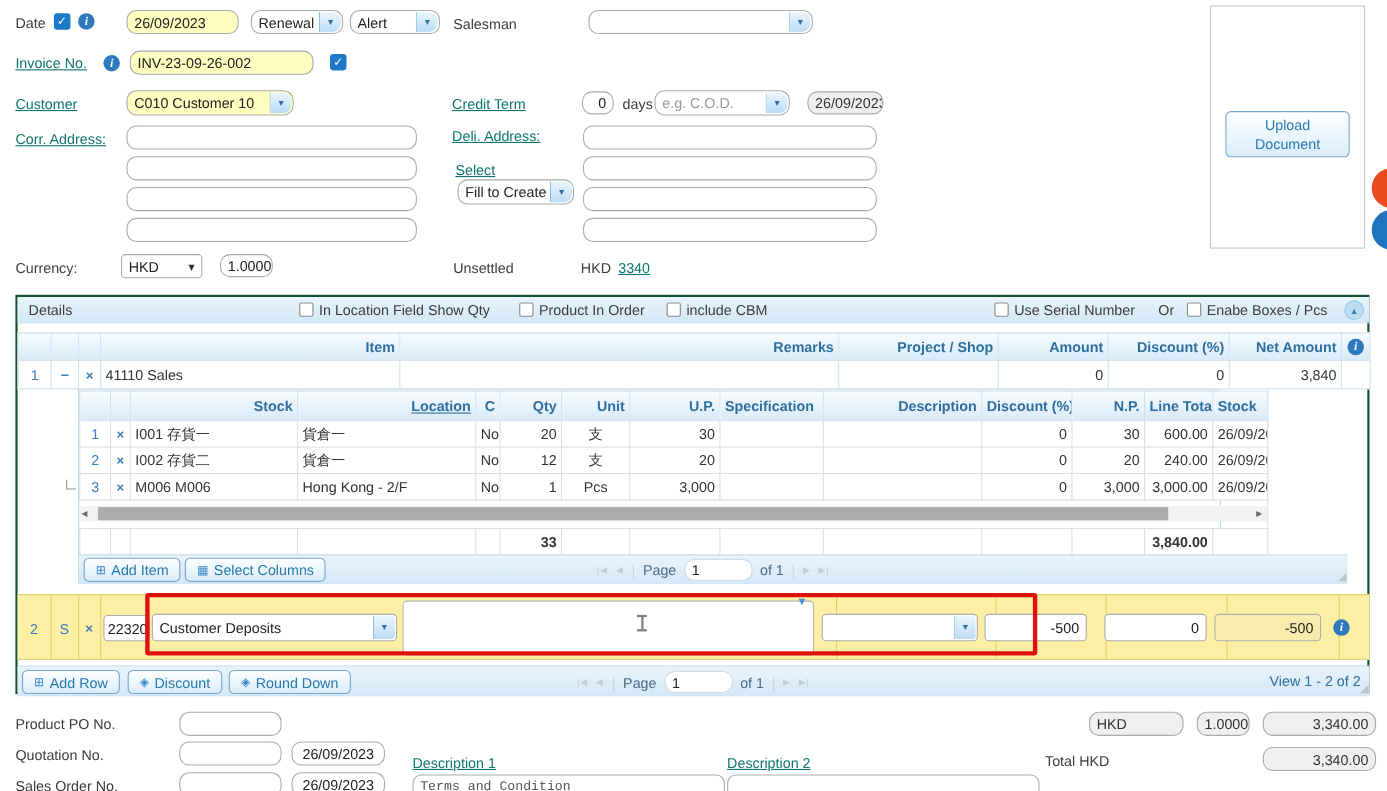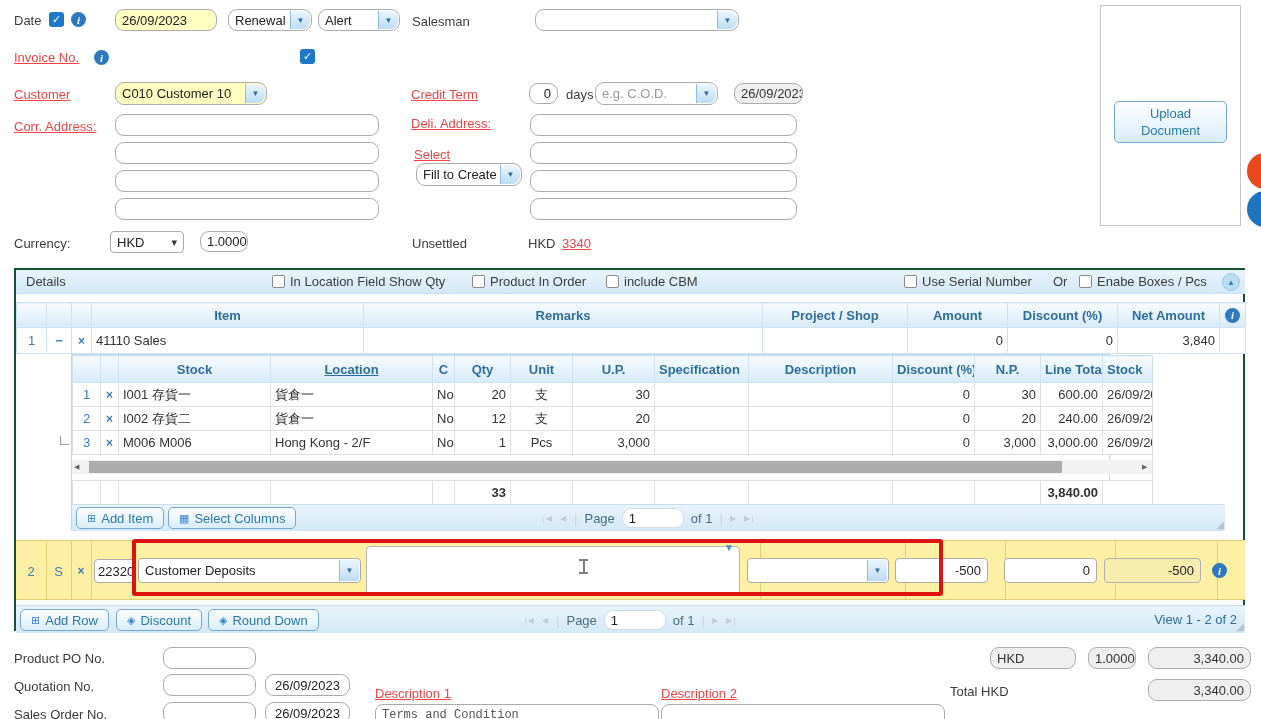--- a/index.html
+++ b/index.html
@@ -1,20 +1,20 @@
 <!DOCTYPE html>
 <html><head>
 <meta charset="utf-8">
 <style>
 html,body{margin:0;padding:0;background:#fff;}
 #app{position:relative;width:1261px;height:719px;overflow:hidden;background:#fff;
   font-family:"Liberation Sans","DejaVu Sans",sans-serif;font-size:13px;color:#333;}
 .c{position:absolute;box-sizing:border-box;}
 .lbl{font-size:13px;color:#3c3c3c;white-space:nowrap;}
-.lnk{font-size:13px;color:#ef4444;text-decoration:underline;white-space:nowrap;cursor:pointer;}
+.lnk{font-size:13px;color:#0f766e;text-decoration:underline;white-space:nowrap;cursor:pointer;}
 .fld{height:22px;border:1px solid #ababab;border-radius:9px;background:#fff;display:flex;
   align-items:center;padding:0 6px;font-size:13px;color:#222;overflow:hidden;white-space:nowrap;}
 .yl{background:#ffffc2;}
 .gy{background:#efefef;color:#333;}
 .sq{border-radius:4px;}
 .rt{justify-content:flex-end;}
 .ph{color:#999;}
 .cbtn{position:absolute;right:1px;top:1px;bottom:1px;width:19px;
   background:linear-gradient(#eaf6fe,#bcdcf4);border-left:1px solid #8fbbdc;
   border-radius:0 8px 8px 0;display:flex;align-items:center;justify-content:center;
@@ -25,21 +25,21 @@
 .cbu{width:13px;height:13px;border-radius:2px;background:#fff;border:1px solid #8a8a8a;cursor:pointer;}
 .info{width:15px;height:15px;border-radius:50%;background:#2e79be;color:#fff;
   font:italic bold 11px "Liberation Serif",serif;display:flex;align-items:center;justify-content:center;}
 .uibtn{border:1px solid #77a7cd;border-radius:5px;background:linear-gradient(#fefeff,#d9edfb);
   color:#2779aa;font-size:13px;display:flex;align-items:center;justify-content:center;
   white-space:nowrap;cursor:pointer;padding:0 10px;}
 .uibtn .ic{margin-right:5px;font-size:11px;color:#3a87c8;}
 table.g{border-collapse:collapse;table-layout:fixed;background:#fff;}
 table.g th,table.g td{border:1px solid #cfe2f1;font-size:13px;padding:0 4px;overflow:hidden;
   white-space:nowrap;box-sizing:border-box;}
-table.g th{background:linear-gradient(#f7fbfe,#d7eaf8);color:#2e6e9e;font-weight:bold;text-align:center;}
+table.g th{background:linear-gradient(#f7fbfe,#d7eaf8);color:#2e6e9e;font-weight:bold;text-align:right;}
 table.sub td{border-color:#dfdfdf;}
 .num{text-align:center;color:#3d7cb8;}
 .r{text-align:right;}
 .bar{background:linear-gradient(#e9f4fb,#d3e8f6);}
 .pgtxt{color:#4a6b85;font-size:13px;}
 .pgar{color:#c3cdd5;font-size:8px;letter-spacing:1px;cursor:pointer;white-space:nowrap;}
 .sep{width:1px;background:#e5cf6e;position:absolute;top:0;bottom:0;}
 .ibeam{width:9px;height:15px;border-top:2px solid #7d7d7d;border-bottom:2px solid #7d7d7d;
   background:linear-gradient(#7d7d7d,#7d7d7d) 50% 0/2px 100% no-repeat;}
 .handle{color:#b8c4cc;font-size:10px;line-height:10px;cursor:nwse-resize;}
@@ -83,20 +83,21 @@
         <span>Document</span>
     </div>
   </div>
   <div class="c" style="left:1247px;top:153px;width:36px;height:36px;border-radius:50%;background:#e8491d"></div>
   <div class="c" style="left:1247px;top:191px;width:36px;height:36px;border-radius:50%;background:#1f74c0"></div>
 
   <span class="c lnk" style="left:14px;top:50px">Invoice No.</span>
   <span class="c info" style="left:94px;top:50px">
       <span>i</span>
     </span>
+  <div class="c fld yl" style="left:118px;top:46px;width:167px">INV-23-09-26-002</div>
   <span class="c cb" style="left:300px;top:49px">
       <i>✓</i>
     </span>
 
   <span class="c lnk" style="left:14px;top:87px">Customer</span>
   <div class="c fld yl" style="left:115px;top:82px;width:152px;height:23px">
       <span>C010 Customer 10</span>
       <span class="cbtn">
         <i>▼</i>
       </span>

